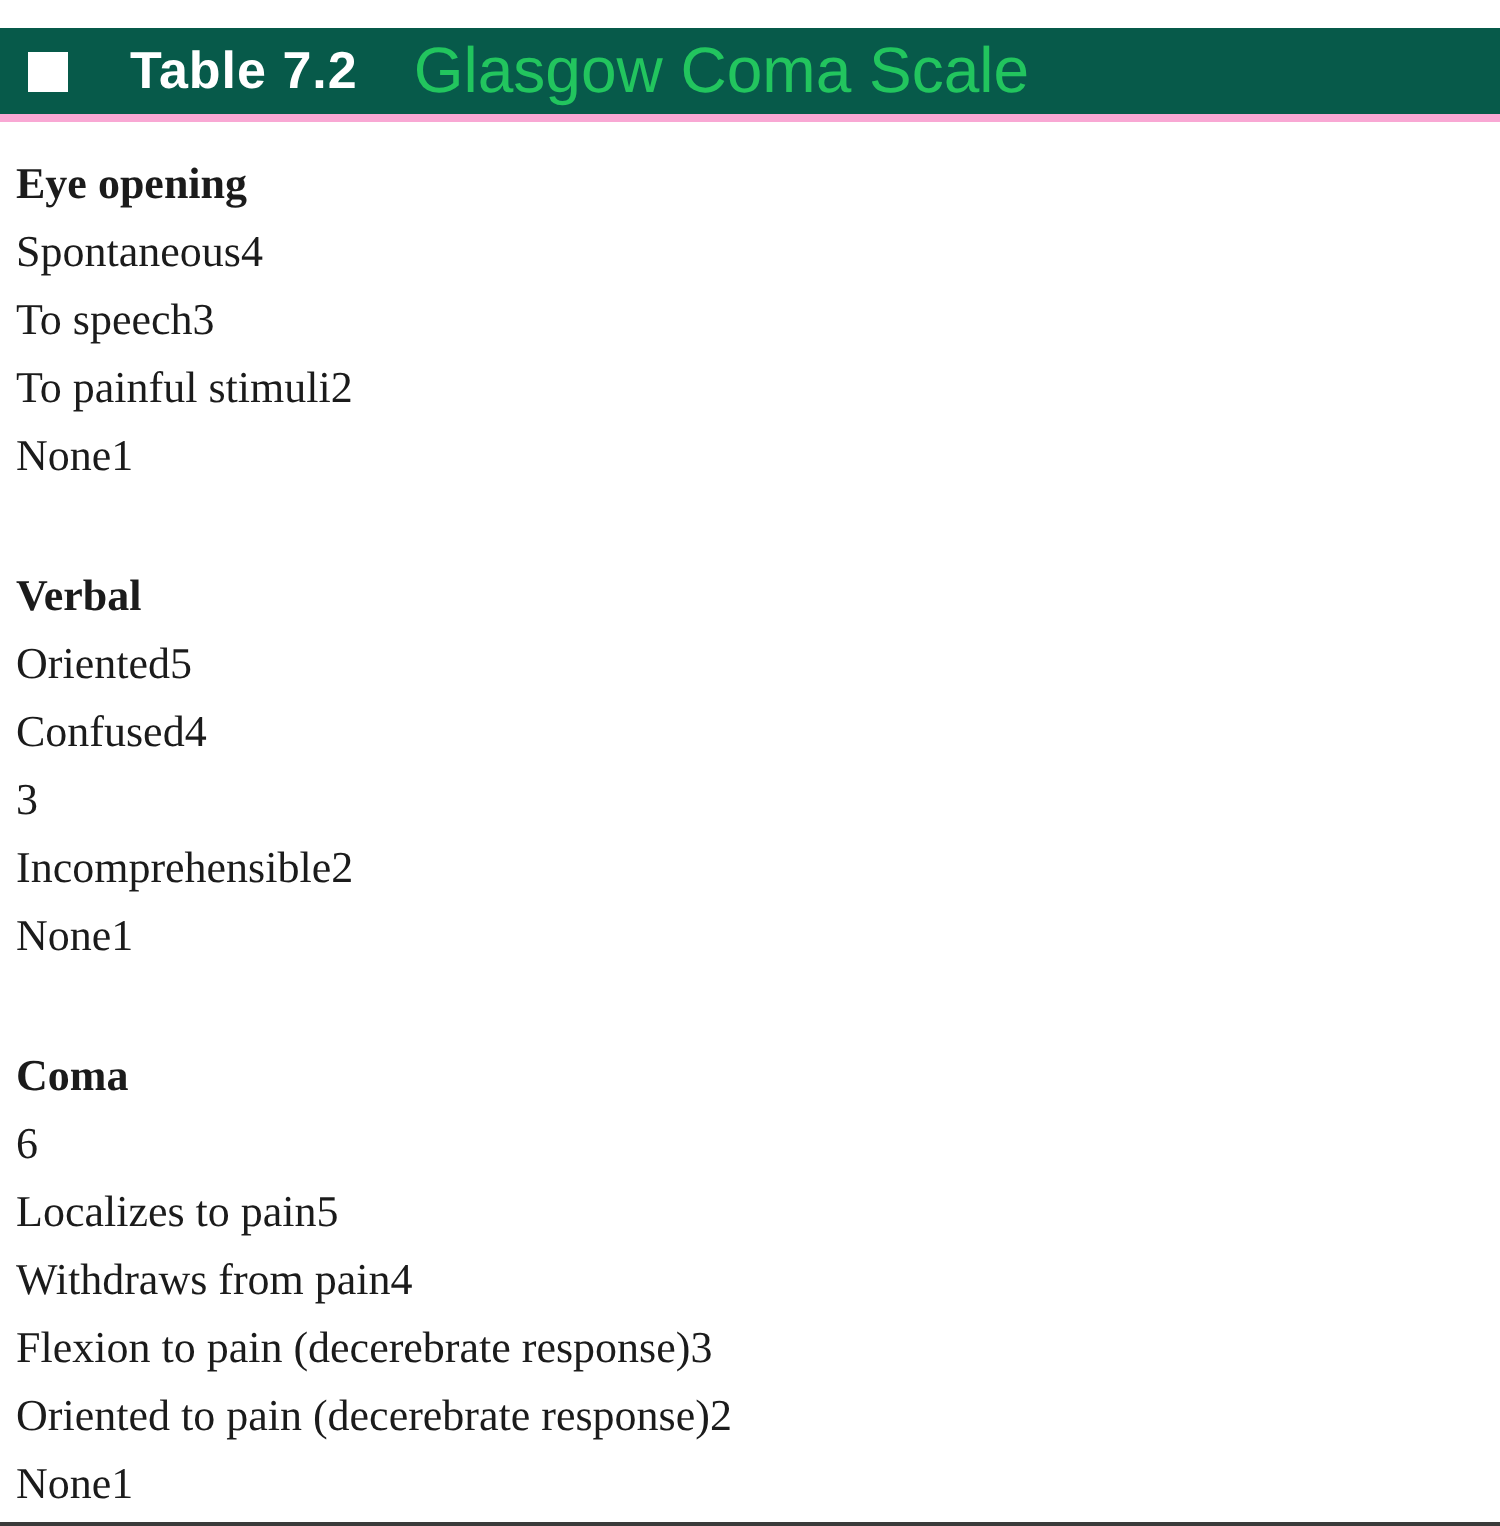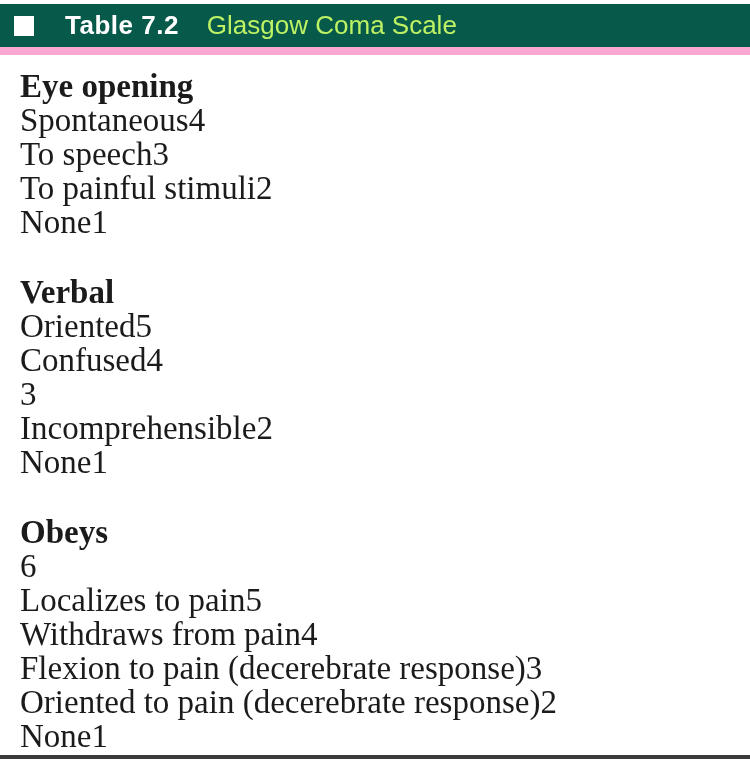--- a/index.html
+++ b/index.html
@@ -6,24 +6,24 @@
   .page {
     position: relative;
     width: 750px;
     height: 763px;
     background: #ffffff;
     overflow: hidden;
     font-family: "Liberation Serif", serif;
   }
   
   .header-bar {
-    margin-top: 4px;
+    margin-top: 14px;
     height: 43px;
     background: #075A4A;
-    border-bottom: 8px solid #f9a8d4;
+    border-bottom: 4px solid #f9a8d4;
     display: flex;
     align-items: center;
   }
   .bullet {
     width: 20px;
     height: 20px;
     background: #ffffff;
     margin-left: 14px;
     flex: 0 0 auto;
   }
@@ -33,28 +33,28 @@
     font-weight: bold;
     font-size: 26px;
     color: #ffffff;
     letter-spacing: 0.5px;
     white-space: nowrap;
   }
   .table-title {
     margin-left: 28px;
     font-family: "Liberation Sans", sans-serif;
     font-weight: normal;
-    font-size: 26px;
-    color: #bef264;
+    font-size: 32px;
+    color: #22c55e;
     white-space: nowrap;
   }
   
   .body {
-    padding: 14px 32px 0 20px;
-    font-size: 33px;
+    padding: 14px 32px 0 8px;
+    font-size: 22px;
     line-height: 34px;
     color: #1b1b1b;
   }
   .section { margin: 0 0 36px 0; }
   .section:last-child { margin-bottom: 0; }
   .section-title { font-weight: bold; }
   .row {
     display: flex;
     justify-content: flex-start;
     align-items: baseline;
@@ -119,21 +119,21 @@
         <span class="label">Incomprehensible</span>
         <span class="score">2</span>
       </div>
       <div class="row">
         <span class="label">None</span>
         <span class="score">1</span>
       </div>
     </section>
 
     <section class="section">
-      <div class="section-title">Obeys</div>
+      <div class="section-title">Coma</div>
       <div class="row">
         <span class="score">6</span>
       </div>
       <div class="row">
         <span class="label">Localizes to pain</span>
         <span class="score">5</span>
       </div>
       <div class="row">
         <span class="label">Withdraws from pain</span>
         <span class="score">4</span>

